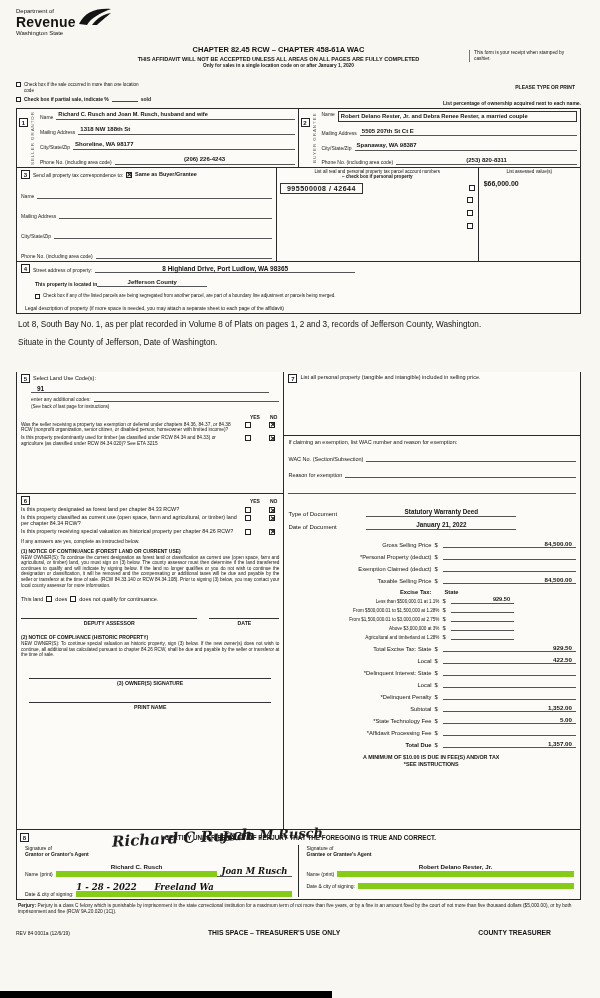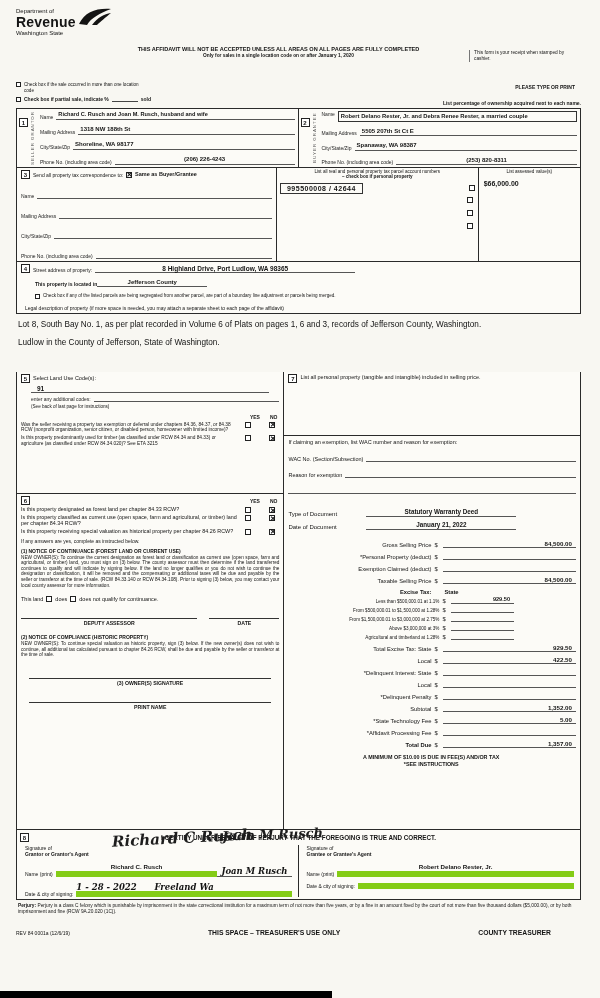--- a/index.html
+++ b/index.html
@@ -136,20 +136,21 @@
     <div class="logo">
       <svg class="swoosh" width="34" height="18" viewBox="0 0 34 18">
         <path d="M1 16 C7 4 18 0 33 1 C22 5 13 10 9 17 Z" fill="#141414"></path>
         <path d="M14 17 C20 9 26 6 33 5 C28 9 22 14 19 17 Z" fill="#141414"></path>
       </svg>
       <div class="l1">Department of</div>
       <div class="l2">Revenue</div>
       <div class="l3">Washington State</div>
     </div>
     <div class="titleblock">
+      <div class="chapter">CHAPTER 82.45 RCW – CHAPTER 458-61A WAC</div>
       <div class="warn">THIS AFFIDAVIT WILL NOT BE ACCEPTED UNLESS ALL AREAS ON ALL PAGES ARE FULLY COMPLETED</div>
       <div class="only">Only for sales in a single location code on or after January 1, 2020</div>
     </div>
     <div class="receipt">This form is your receipt when stamped by cashier.</div>
     <div class="typeprint">PLEASE TYPE OR PRINT</div>
     <div class="preL">
       <div class="t45" style="display:flex;gap:3px;align-items:flex-start;">
         <span class="cb cbs"></span>
         <span style="max-width:120px;">Check box if the sale occurred in more than one location code</span>
       </div>
@@ -272,22 +273,22 @@
       <span style="flex:1;"></span>
     </div>
     <div style="display:flex;gap:3px;align-items:center;padding-left:14px;">
       <span class="cb cbs"></span>
       <span class="t45">Check box if any of the listed parcels are being segregated from another parcel, are part of a boundary line adjustment or parcels being merged.</span>
     </div>
     <div class="t5" style="padding-left:4px;">Legal description of property (if more space is needed, you may attach a separate sheet to each page of the affidavit)</div>
   </div>
 
   <div class="legal">
-    <div class="p1">Lot 8, South Bay No. 1, as per plat recorded in Volume 6 of Plats on pages 1, 6 and 3, records of Jefferson County, Washington.</div>
-    <div class="p2">Ludlow in the County of Jefferson, State of Washington.</div>
+    <div class="p1">Lot 8, South Bay No. 1, as per plat recorded in Volume 8 of Plats on pages 1, 2 and 3, records of Jefferson County, Washington.</div>
+    <div class="p2">Situate in the County of Jefferson, Date of Washington.</div>
   </div>
 
   <div class="box sec567">
 
     <div class="leftcol">
 
       <div class="box5">
         <div style="display:flex;gap:3px;align-items:center;">
           <span class="numbox">5</span>
           <span class="t55">Select Land Use Code(s):</span>

